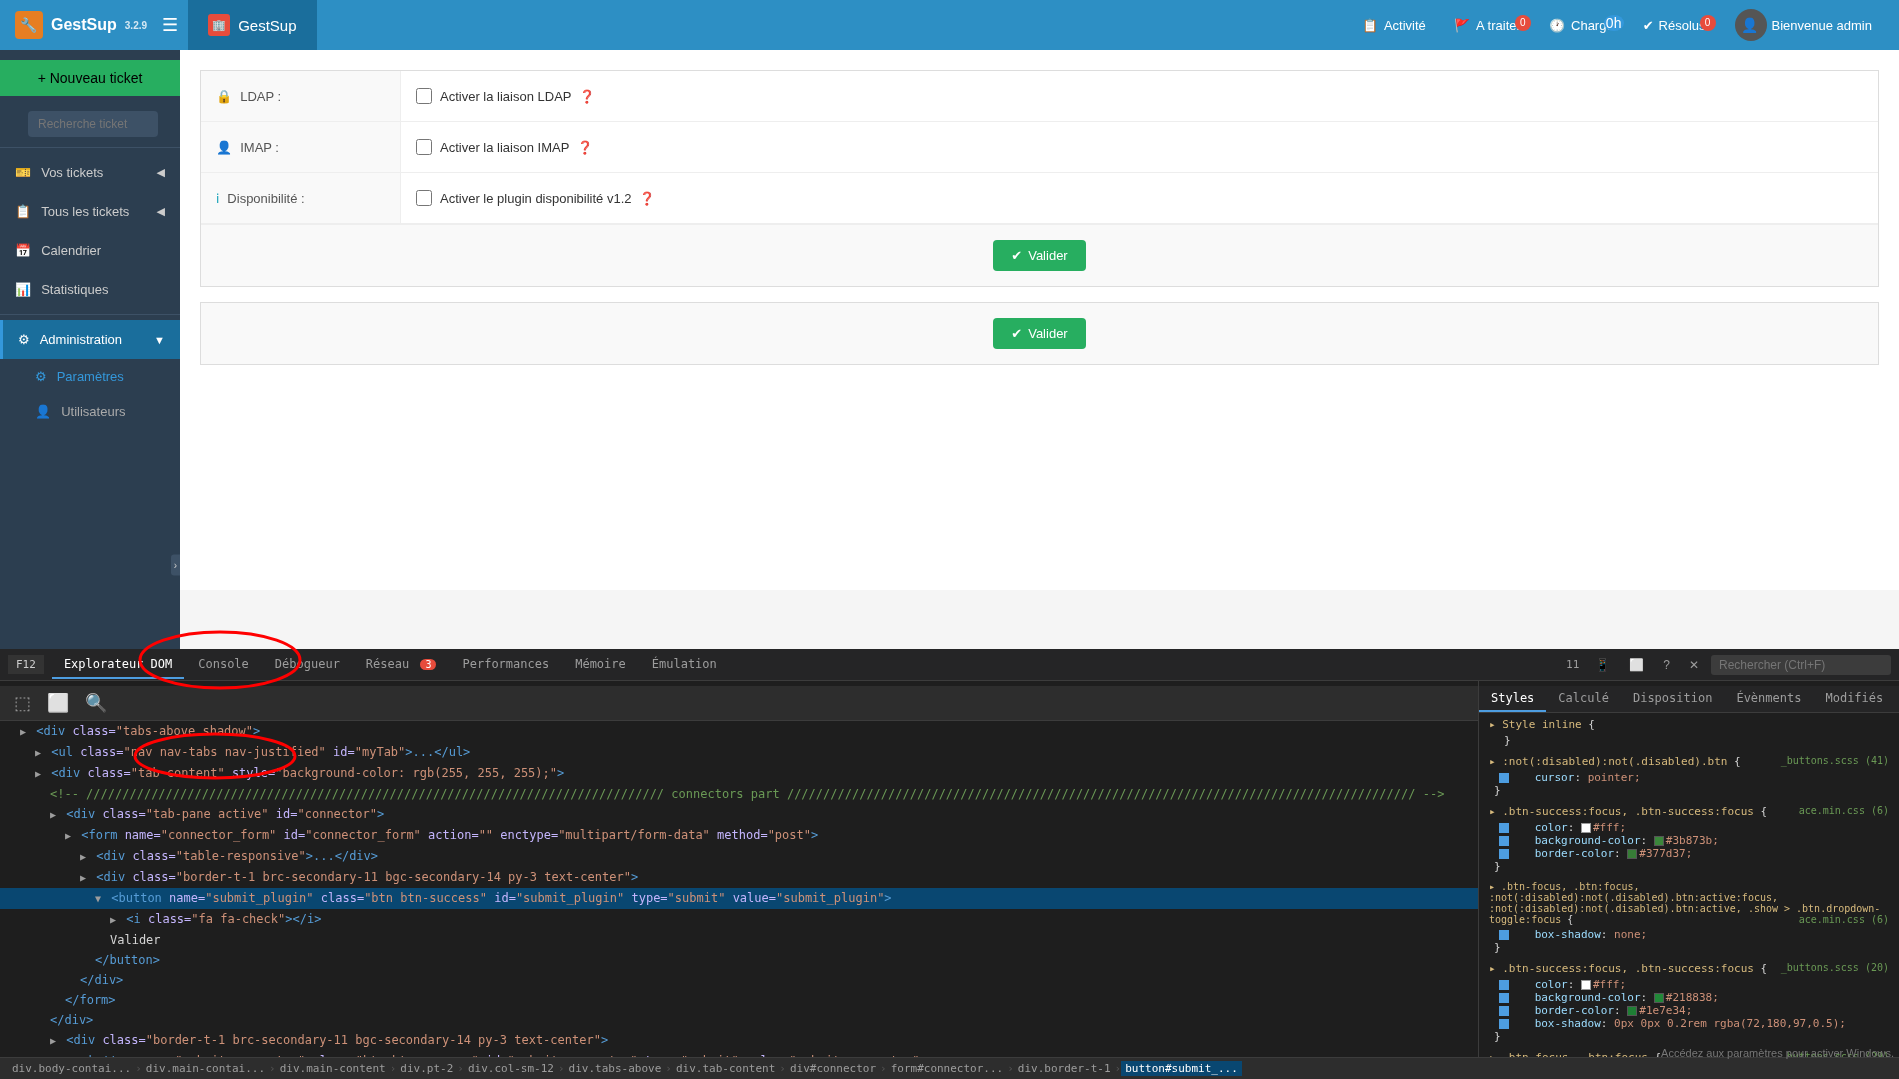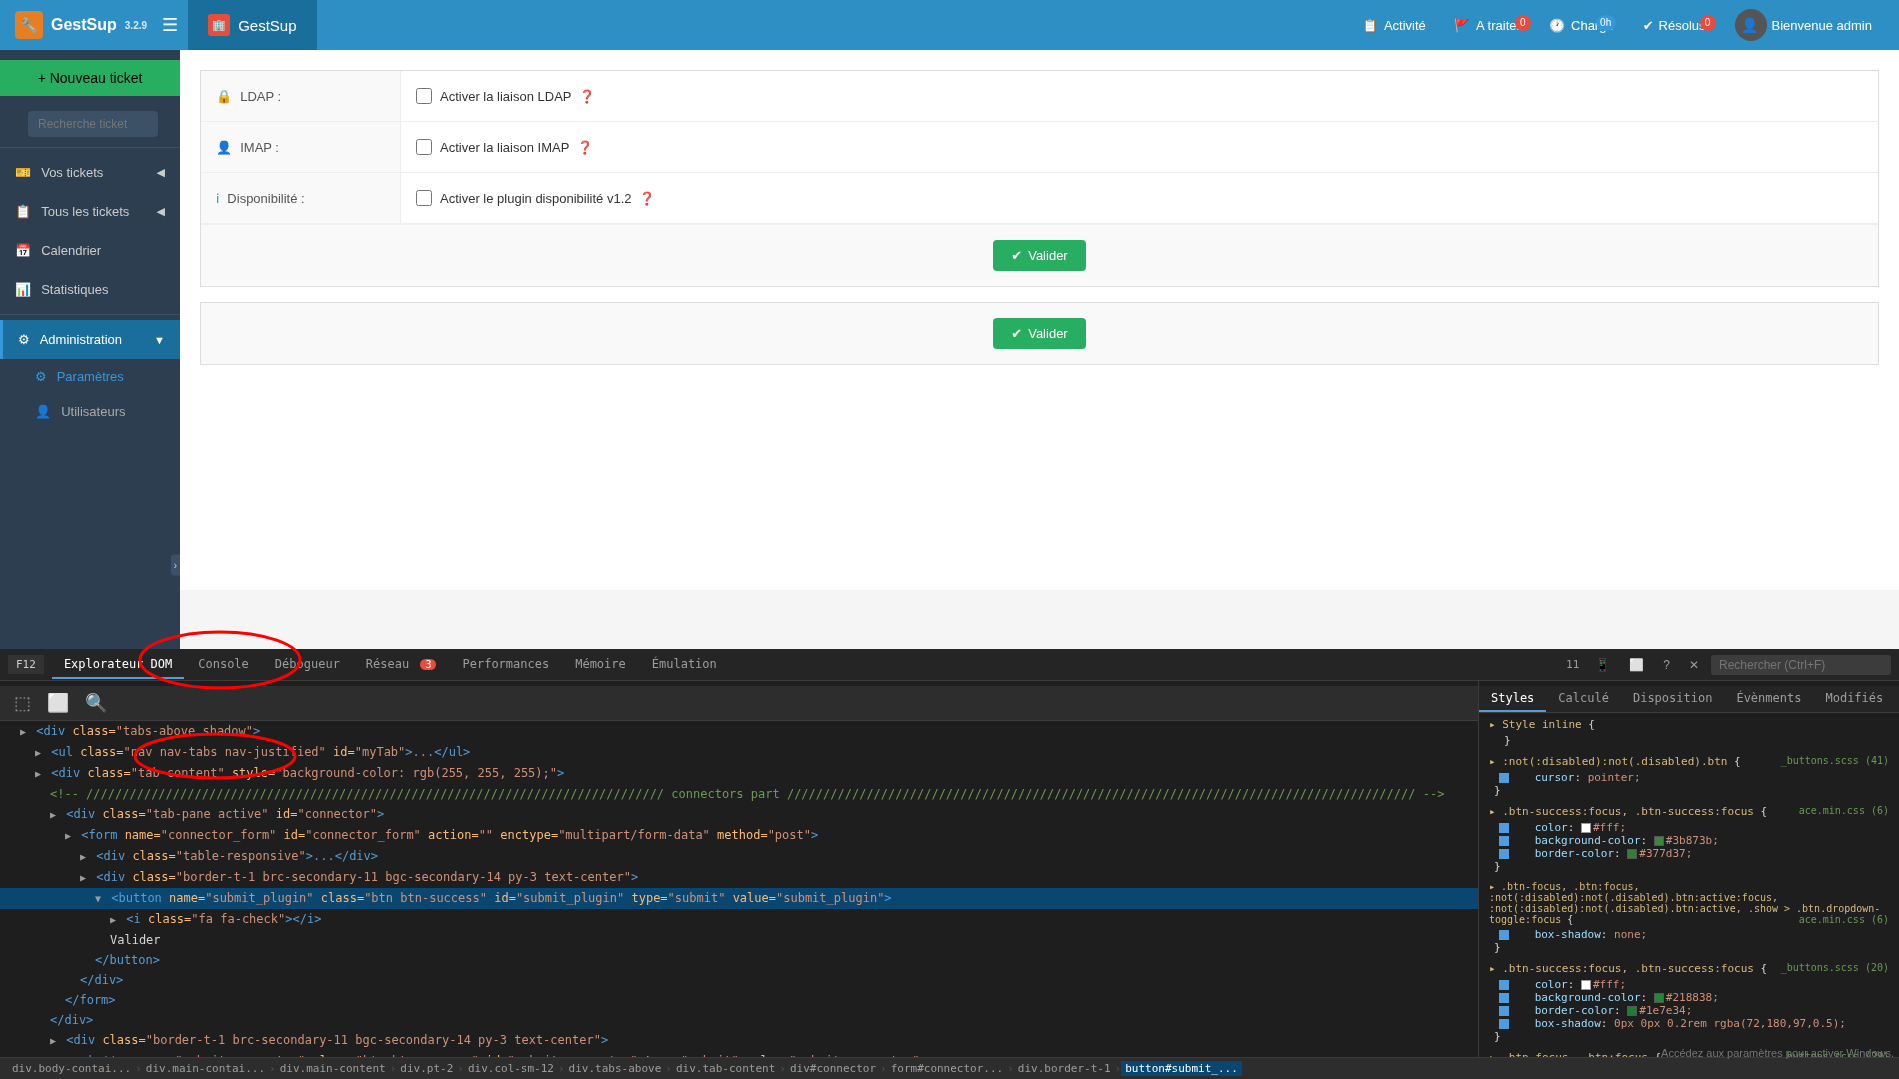--- a/index.html
+++ b/index.html
@@ -324,21 +324,21 @@
     .dom-line.selected { background: #094771; }
     .dom-indent-1 { padding-left: 20px; }
     .dom-indent-2 { padding-left: 35px; }
     .dom-indent-3 { padding-left: 50px; }
     .dom-indent-4 { padding-left: 65px; }
     .dom-indent-5 { padding-left: 80px; }
     .dom-indent-6 { padding-left: 95px; }
     .dom-indent-7 { padding-left: 110px; }
     .dom-triangle { color: #9d9d9d; font-size: 10px; margin-right: 3px; }
     .dom-tag { color: #569cd6; }
-    .dom-attr-name { color: #fdba74; }
+    .dom-attr-name { color: #c4b5fd; }
     .dom-attr-value { color: #ce9178; }
     .dom-comment { color: #6a9955; }
     .dom-text { color: #d4d4d4; }
 
     
     .right-panel-tabs {
       display: flex;
       border-bottom: 1px solid #3c3c3c;
       background: #252526;
     }
@@ -461,21 +461,21 @@
       <span>Activité</span>
     </div>
     <div class="nav-action" style="position:relative">
       <span>🚩</span>
       <span>A traiter</span>
       <span class="badge">0</span>
     </div>
     <div class="nav-action" style="position:relative">
       <span>🕐</span>
       <span>Charge</span>
-      <span class="badge badge-blue" style="top:2px; right:10px; font-size:10px; width:20px;">0h</span>
+      <span class="badge badge-blue" style="top:2px; right:2px; font-size:14px; width:20px;">0h</span>
     </div>
     <div class="nav-action" style="position:relative">
       <span>✔</span>
       <span>Résolus</span>
       <span class="badge">0</span>
     </div>
     <div class="nav-action">
       <div class="avatar">👤</div>
       <span>Bienvenue admin</span>
     </div>

